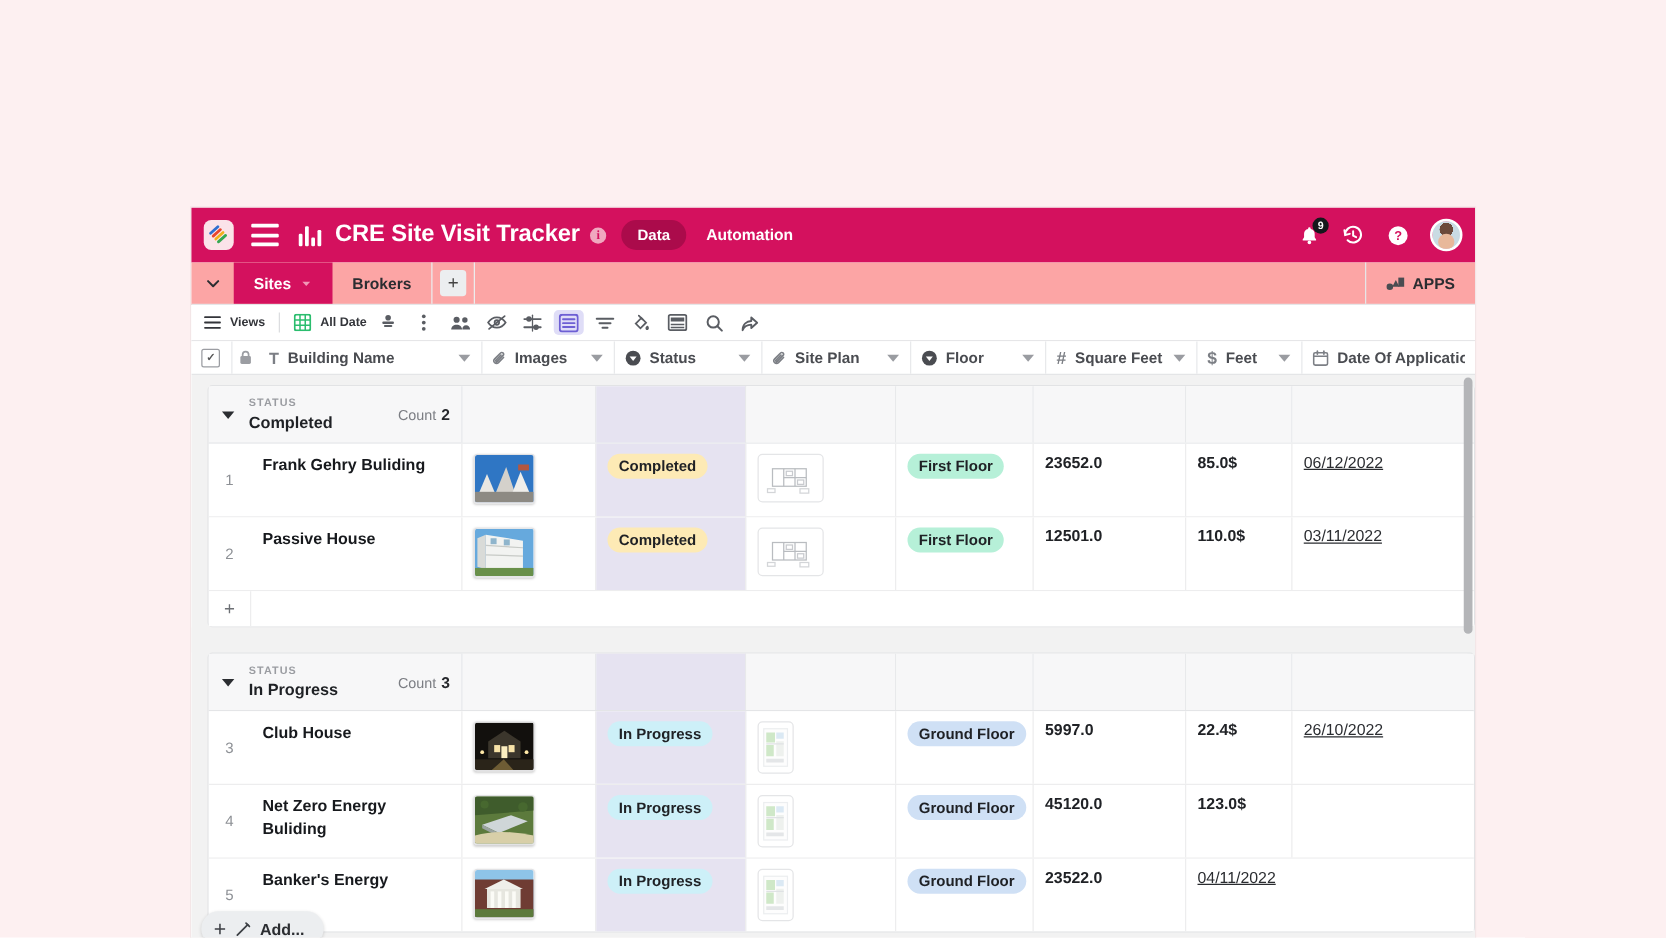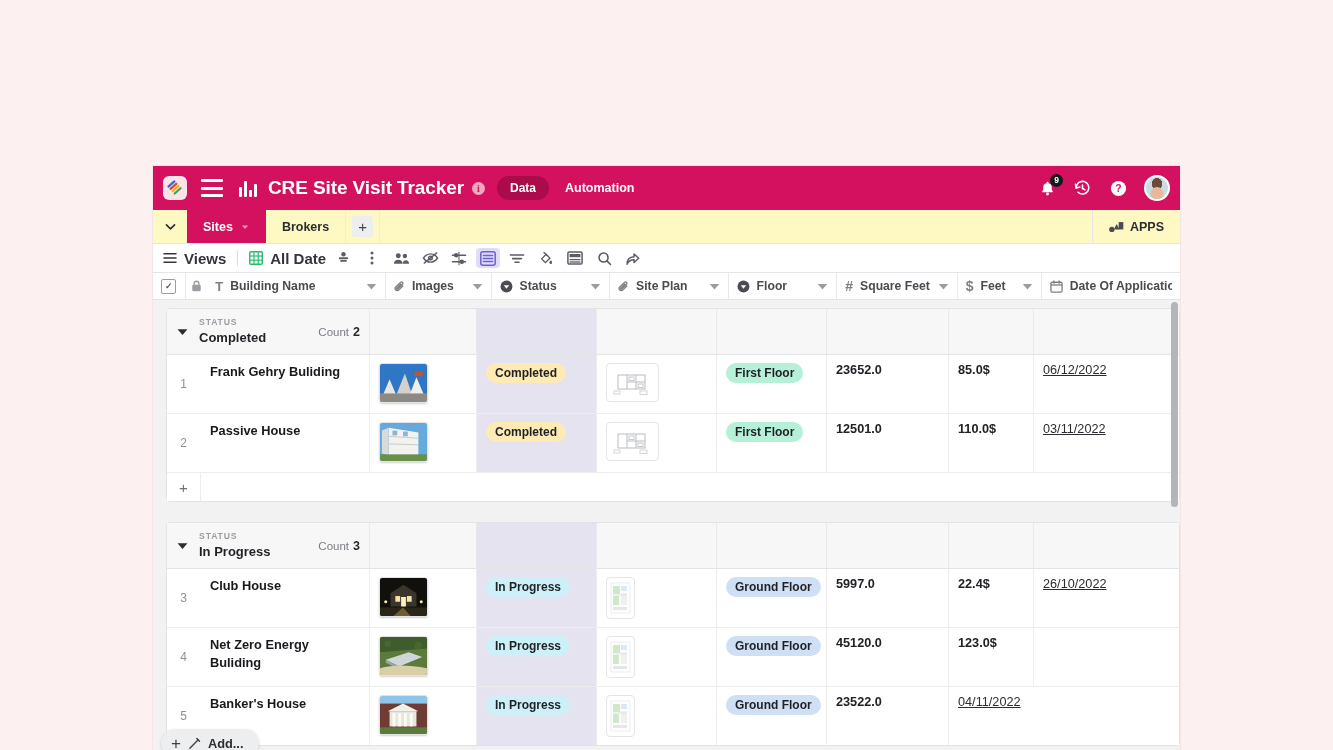--- a/index.html
+++ b/index.html
@@ -63,21 +63,21 @@
     background:radial-gradient(circle at 50% 30%, #6b4a3a 0 28%, #c9dbe3 29% 100%);
     border:2px solid #fff;box-sizing:border-box;overflow:hidden;position:relative;cursor:pointer;
   }
   .avatar:after{
     content:"";position:absolute;left:50%;top:46%;transform:translateX(-50%);
     width:13px;height:13px;border-radius:50%;background:#e8b89a;
   }
 
   
   .tabbar{
-    height:33px;background:#fef9c3;display:flex;align-items:stretch;
+    height:33px;background:#fca5a5;display:flex;align-items:stretch;
     border-bottom:1px solid #e6e6e8;
   }
   .tab-caret{
     width:34px;display:flex;align-items:center;justify-content:center;cursor:pointer;
     color:#3a3c40;
   }
   .tab{
     display:flex;align-items:center;padding:0 16px;font-size:12.5px;font-weight:bold;
     cursor:pointer;color:#2b2d31;gap:7px;
   }
@@ -94,21 +94,21 @@
   .apps-btn{
     display:flex;align-items:center;gap:6px;padding:0 16px;font-size:12.5px;
     font-weight:bold;color:#2b2d31;border-left:1px solid #e6e6e8;cursor:pointer;
   }
 
   
   .viewbar{
     height:29px;background:#fff;display:flex;align-items:center;gap:0;
     border-bottom:1px solid #e6e6e8;padding:0 10px;box-sizing:border-box;
   }
-  .vb-item{display:flex;align-items:center;gap:7px;font-size:15px;font-weight:bold;color:#33353a;cursor:pointer;}
+  .vb-item{display:flex;align-items:center;gap:7px;font-size:10px;font-weight:bold;color:#33353a;cursor:pointer;}
   .vb-sep{width:1px;height:16px;background:#dcdde0;margin:0 11px;}
   .vb-ico{
     width:24px;height:20px;display:flex;align-items:center;justify-content:center;
     cursor:pointer;border-radius:4px;margin-left:5px;color:#5a5d63;
   }
   .vb-ico.sel{background:#dfddf7;}
 
   
   .gridwrap{position:relative;height:478px;background:#fbfbfb;overflow:hidden;}
   .headerrow{
@@ -723,21 +723,21 @@
           </div>
           <div class="cell" style="width:110px">
             <span class="pill" style="background:#cfe0f5;color:#1f2125">Ground Floor</span>
           </div>
           <div class="cell num" style="width:122px">45120.0</div>
           <div class="cell num" style="width:85px">123.0$</div>
         </div>
 
         <div class="row">
           <div class="cell c-num">5</div>
-          <div class="cell c-name">Banker's House</div>
+          <div class="cell c-name">Banker's Energy</div>
           <div class="cell" style="width:107px">
             <div class="thumb">
               <svg width="100%" height="100%" viewBox="0 0 49 40" preserveAspectRatio="none">
                 <rect width="49" height="40" fill="#8ec4e8"></rect>
                 <rect y="8" width="49" height="32" fill="#6f3c33"></rect>
                 <polygon points="8,16 24,8 40,16" fill="#efefea"></polygon>
                 <rect x="10" y="16" width="28" height="16" fill="#e6e6df"></rect>
                 <rect x="13" y="18" width="3" height="14" fill="#fbfbf6"></rect>
                 <rect x="19" y="18" width="3" height="14" fill="#fbfbf6"></rect>
                 <rect x="25" y="18" width="3" height="14" fill="#fbfbf6"></rect>

